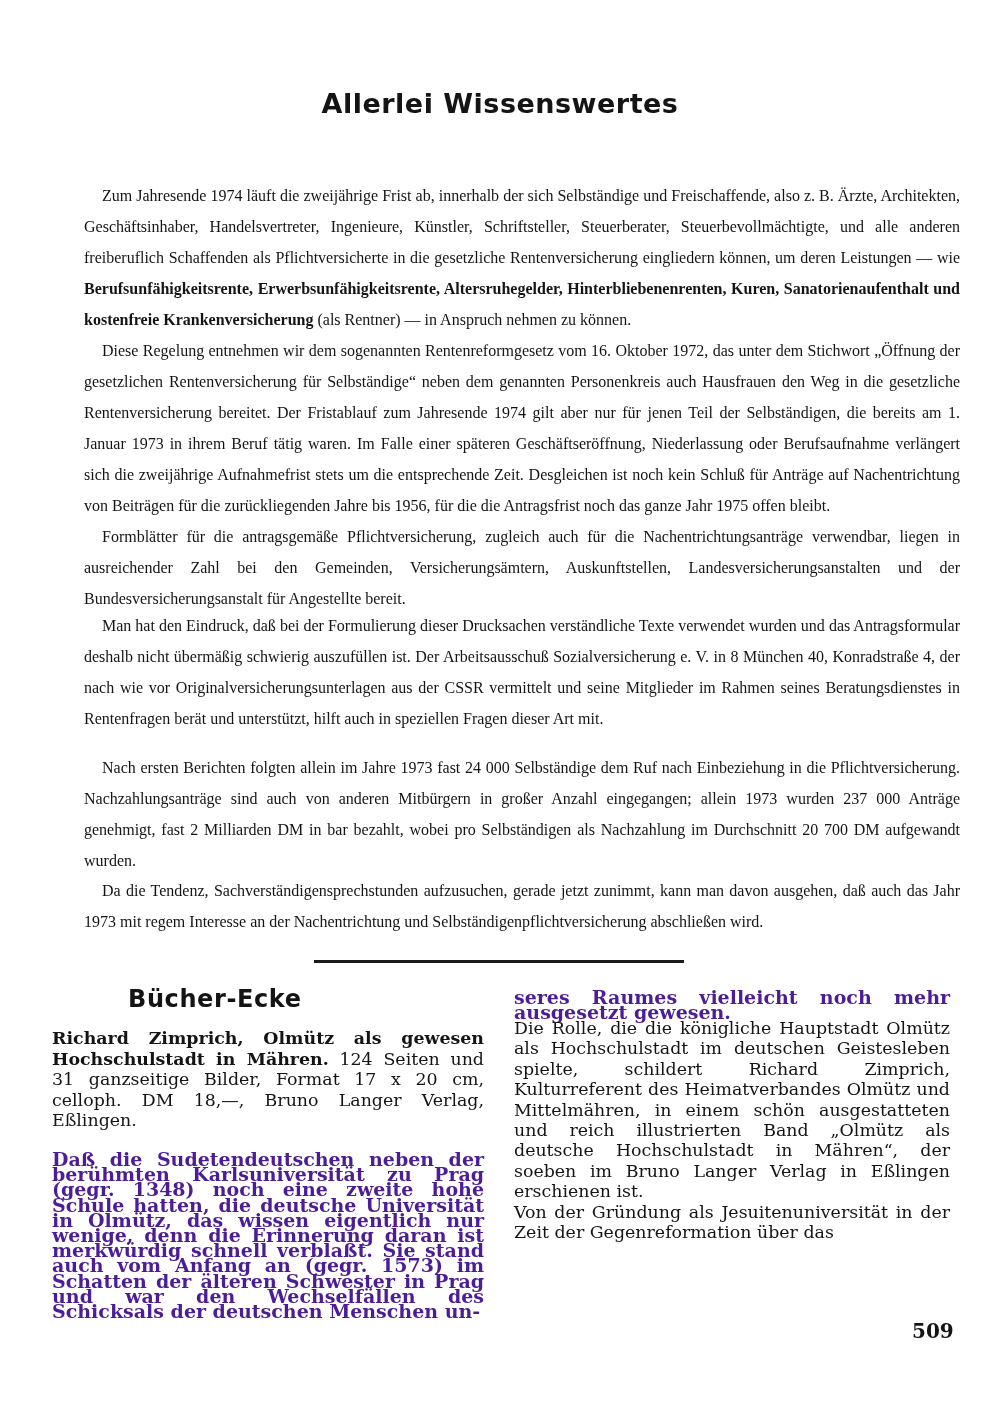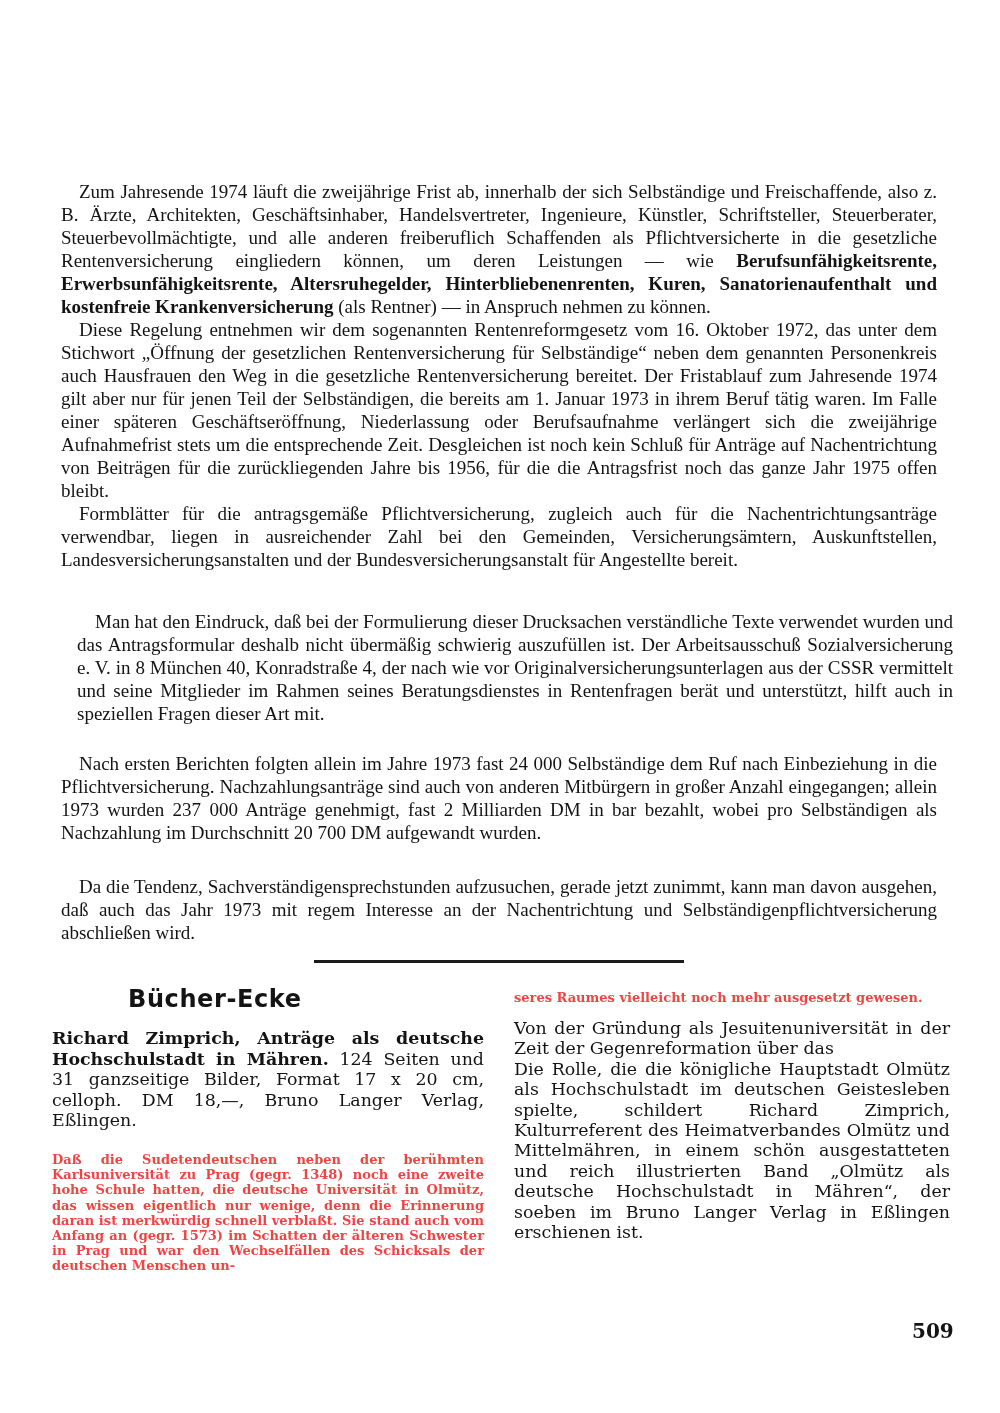--- a/index.html
+++ b/index.html
@@ -7,61 +7,62 @@
   .page { position: absolute; left: 0; top: 0; width: 1000px; height: 1413px; }
   .title {
     position: absolute; left: 0; width: 1000px; top: 88px; text-align: center;
     font-family: "DejaVu Sans", sans-serif; font-weight: bold; font-size: 27px; letter-spacing: 0.5px;
   }
   .intro {
     position: absolute; left: 72px; width: 880px; top: 142px;
     font-family: "Liberation Serif", serif; font-size: 19.5px;
   }
   .body-text {
-    position: absolute; left: 61px; width: 876px;
-    font-family: "Liberation Serif", serif; font-size: 19px; line-height: 23px;
+    position: absolute; left: 84px; width: 876px;
+    font-family: "Liberation Serif", serif; font-size: 16px; line-height: 31px;
     text-align: justify; hyphens: manual;
   }
   .body-text p { margin: 0; text-indent: 18px; }
   .b1 { top: 180px; }
-  .b2 { top: 610px; margin-left: 16px; }
+  .b2 { top: 610px; }
   .b3 { top: 752px; }
   .b4 { top: 875px; }
   .rule { position: absolute; left: 314px; top: 960px; width: 370px; height: 3px; background: #1a1a1a; }
   .col-title {
     position: absolute; left: 128px; top: 985px;
     font-family: "DejaVu Sans", sans-serif; font-weight: bold; font-size: 24px; letter-spacing: 0.6px;
   }
   .book-ref {
     position: absolute; left: 52px; width: 432px; top: 1028px;
     font-family: "DejaVu Serif", serif; font-size: 17.4px; line-height: 20.6px; text-align: justify;
   }
   .book-ref strong { font-weight: bold; }
   .small-text {
     position: absolute; left: 52px; width: 432px;
-    font-family: "DejaVu Serif", serif; font-weight: bold; font-size: 13px; line-height: 15.2px;
-    text-align: justify; color: #ef4444;
+    font-family: "DejaVu Serif", serif; font-weight: bold; font-size: 19px; line-height: 15.2px;
+    text-align: justify; color: #4c1d95;
   }
   .s1 { top: 1152px; }
   .s2 { left: 514px; top: 990px; font-weight: bold; }
   .right-col {
     position: absolute; left: 514px; width: 436px; top: 1018px;
     font-family: "DejaVu Serif", serif; font-size: 17.4px; line-height: 20.4px; text-align: justify;
   }
   .right-col p { margin: 0; }
   .pagenum {
     position: absolute; left: 912px; top: 1292px;
     font-family: "DejaVu Serif", serif; font-weight: bold; font-size: 20px; margin-top: 27px;
   }
 </style>
 </head>
 <body>
 
 <div class="page">
 
+  <div class="title">Allerlei Wissenswertes</div>
 
   <div class="body-text b1">
     <p><span>Zum Jahresende 1974 läuft die zweijährige Frist ab, innerhalb der sich Selbständige und Freischaffende, also z. B. Ärzte, Architekten, Geschäftsinhaber, Handelsvertreter, Ingenieure, Künstler, Schriftsteller, Steuerberater, Steuerbevollmächtigte, und alle anderen freiberuflich Schaffenden als Pflichtversicherte in die gesetzliche Rentenversicherung eingliedern können, um deren Leistungen — wie </span><strong>Berufsunfähigkeitsrente, Erwerbsunfähigkeitsrente, Altersruhegelder, Hinterbliebenenrenten, Kuren, Sanatorienaufenthalt und kostenfreie Krankenversicherung</strong><span> (als Rentner) — in Anspruch nehmen zu können.</span></p>
     <p>Diese Regelung entnehmen wir dem sogenannten Rentenreformgesetz vom 16. Oktober 1972, das unter dem Stichwort „Öffnung der gesetzlichen Rentenversicherung für Selbständige“ neben dem genannten Personenkreis auch Hausfrauen den Weg in die gesetzliche Rentenversicherung bereitet. Der Fristablauf zum Jahresende 1974 gilt aber nur für jenen Teil der Selbständigen, die bereits am 1. Januar 1973 in ihrem Beruf tätig waren. Im Falle einer späteren Geschäftseröffnung, Niederlassung oder Berufsaufnahme verlängert sich die zweijährige Aufnahmefrist stets um die entsprechende Zeit. Desgleichen ist noch kein Schluß für Anträge auf Nachentrichtung von Beiträgen für die zurückliegenden Jahre bis 1956, für die die Antragsfrist noch das ganze Jahr 1975 offen bleibt.</p>
     <p>Formblätter für die antragsgemäße Pflichtversicherung, zugleich auch für die Nachentrichtungsanträge verwendbar, liegen in ausreichender Zahl bei den Gemeinden, Versicherungsämtern, Auskunftstellen, Landesversicherungsanstalten und der Bundesversicherungsanstalt für Angestellte bereit.</p>
   </div>
 
   <div class="body-text b2">
     <p>Man hat den Eindruck, daß bei der Formulierung dieser Drucksachen verständliche Texte verwendet wurden und das Antragsformular deshalb nicht übermäßig schwierig auszufüllen ist. Der Arbeitsausschuß Sozialversicherung e. V. in 8 München 40, Konradstraße 4, der nach wie vor Originalversicherungsunterlagen aus der CSSR vermittelt und seine Mitglieder im Rahmen seines Beratungsdienstes in Rentenfragen berät und unterstützt, hilft auch in speziellen Fragen dieser Art mit.</p>
   </div>
@@ -71,24 +72,24 @@
   </div>
 
   <div class="body-text b4">
     <p>Da die Tendenz, Sachverständigensprechstunden aufzusuchen, gerade jetzt zunimmt, kann man davon ausgehen, daß auch das Jahr 1973 mit regem Interesse an der Nachentrichtung und Selbständigenpflichtversicherung abschließen wird.</p>
   </div>
 
   <div class="rule"></div>
 
   <div class="col-title">Bücher-Ecke</div>
 
-  <div class="book-ref"><strong>Richard Zimprich, Anträge als deutsche Hochschulstadt in Mähren.</strong><span> 124 Seiten und 31 ganzseitige Bilder, Format 17 x 20 cm, celloph. DM 18,—, Bruno Langer Verlag, Eßlingen.</span></div>
+  <div class="book-ref"><strong>Richard Zimprich, Olmütz als gewesen Hochschulstadt in Mähren.</strong><span> 124 Seiten und 31 ganzseitige Bilder, Format 17 x 20 cm, celloph. DM 18,—, Bruno Langer Verlag, Eßlingen.</span></div>
 
   <div class="small-text s1">Daß die Sudetendeutschen neben der berühmten Karlsuniversität zu Prag (gegr. 1348) noch eine zweite hohe Schule hatten, die deutsche Universität in Olmütz, das wissen eigentlich nur wenige, denn die Erinnerung daran ist merkwürdig schnell verblaßt. Sie stand auch vom Anfang an (gegr. 1573) im Schatten der älteren Schwester in Prag und war den Wechselfällen des Schicksals der deutschen Menschen un-</div>
   <div class="small-text s2" style="width:436px;">seres Raumes vielleicht noch mehr ausgesetzt gewesen.</div>
 
   <div class="right-col">
+    <p>Die Rolle, die die königliche Hauptstadt Olmütz als Hochschulstadt im deutschen Geistesleben spielte, schildert Richard Zimprich, Kulturreferent des Heimatverbandes Olmütz und Mittelmähren, in einem schön ausgestatteten und reich illustrierten Band „Olmütz als deutsche Hochschulstadt in Mähren“, der soeben im Bruno Langer Verlag in Eßlingen erschienen ist.</p>
     <p>Von der Gründung als Jesuitenuniversität in der Zeit der Gegenreformation über das</p>
-    <p>Die Rolle, die die königliche Hauptstadt Olmütz als Hochschulstadt im deutschen Geistesleben spielte, schildert Richard Zimprich, Kulturreferent des Heimatverbandes Olmütz und Mittelmähren, in einem schön ausgestatteten und reich illustrierten Band „Olmütz als deutsche Hochschulstadt in Mähren“, der soeben im Bruno Langer Verlag in Eßlingen erschienen ist.</p>
   </div>
 
   <div class="pagenum">509</div>
 </div>
 
 </body></html>

